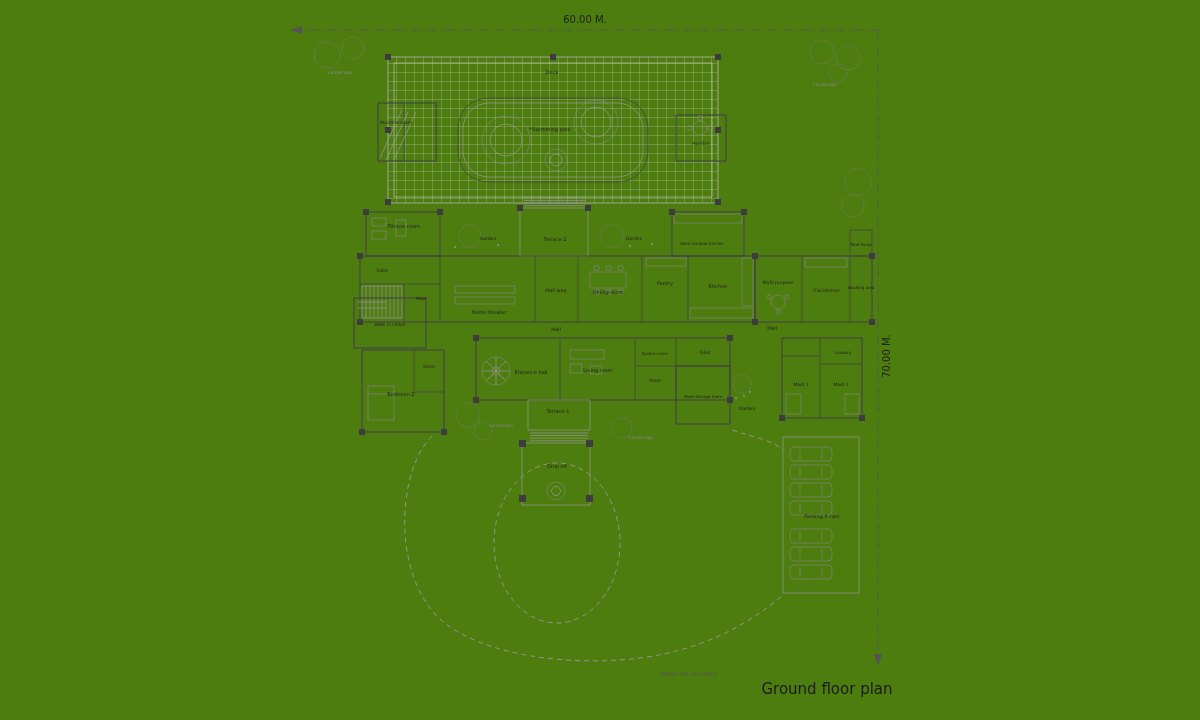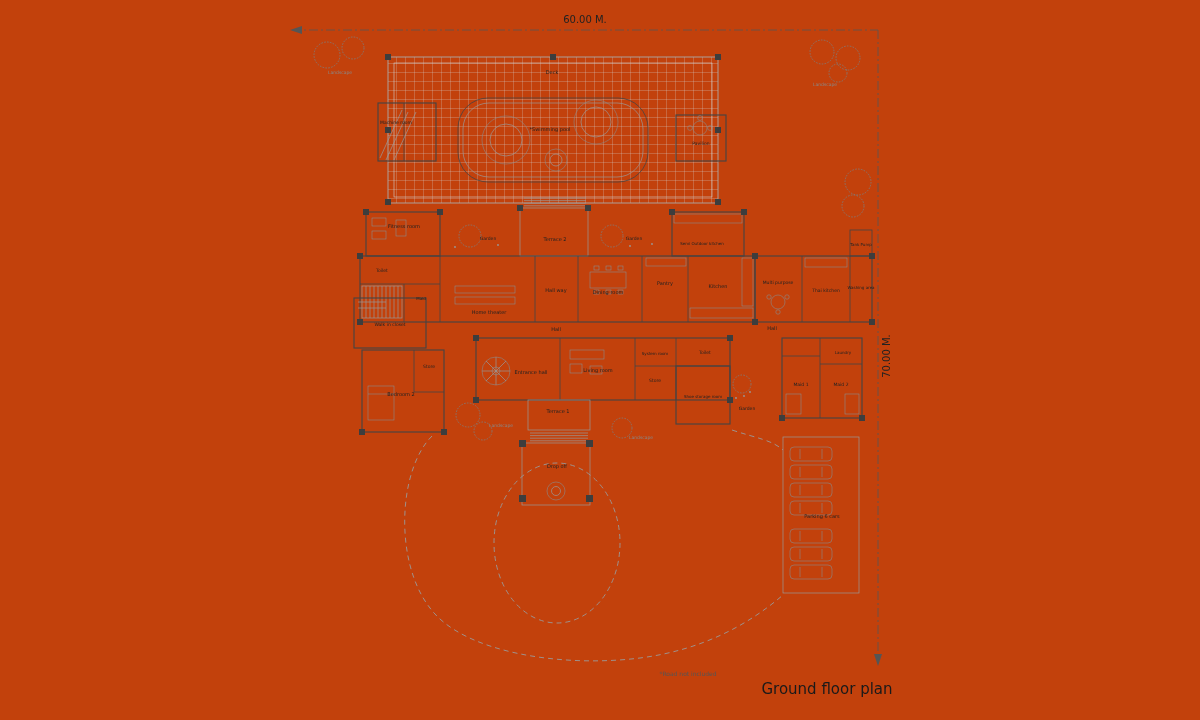--- a/index.html
+++ b/index.html
@@ -1,16 +1,16 @@
 <!DOCTYPE html>
 <html><head>
 <meta charset="utf-8">
 <style>
   html,body{margin:0;padding:0;background:#fff;}
-  .stage{position:relative;width:1200px;height:720px;background:#c2410c;overflow:hidden;
+  .stage{position:relative;width:1200px;height:720px;background:#4d7c0f;overflow:hidden;
          font-family:"DejaVu Sans", sans-serif;}
   svg{position:absolute;left:0;top:0;}
   svg text{font-family:"DejaVu Sans", sans-serif;}
   .lbl{font-size:6px;fill:#222;text-anchor:middle;}
   .s5{font-size:5px;}
   .s45{font-size:4.5px;}
   .s4{font-size:4px;}
   .g{fill:#888;}
   .dim-t{font-size:10px;fill:#222;text-anchor:middle;}
   .title-t{font-size:15px;fill:#1a1a1a;text-anchor:middle;}

